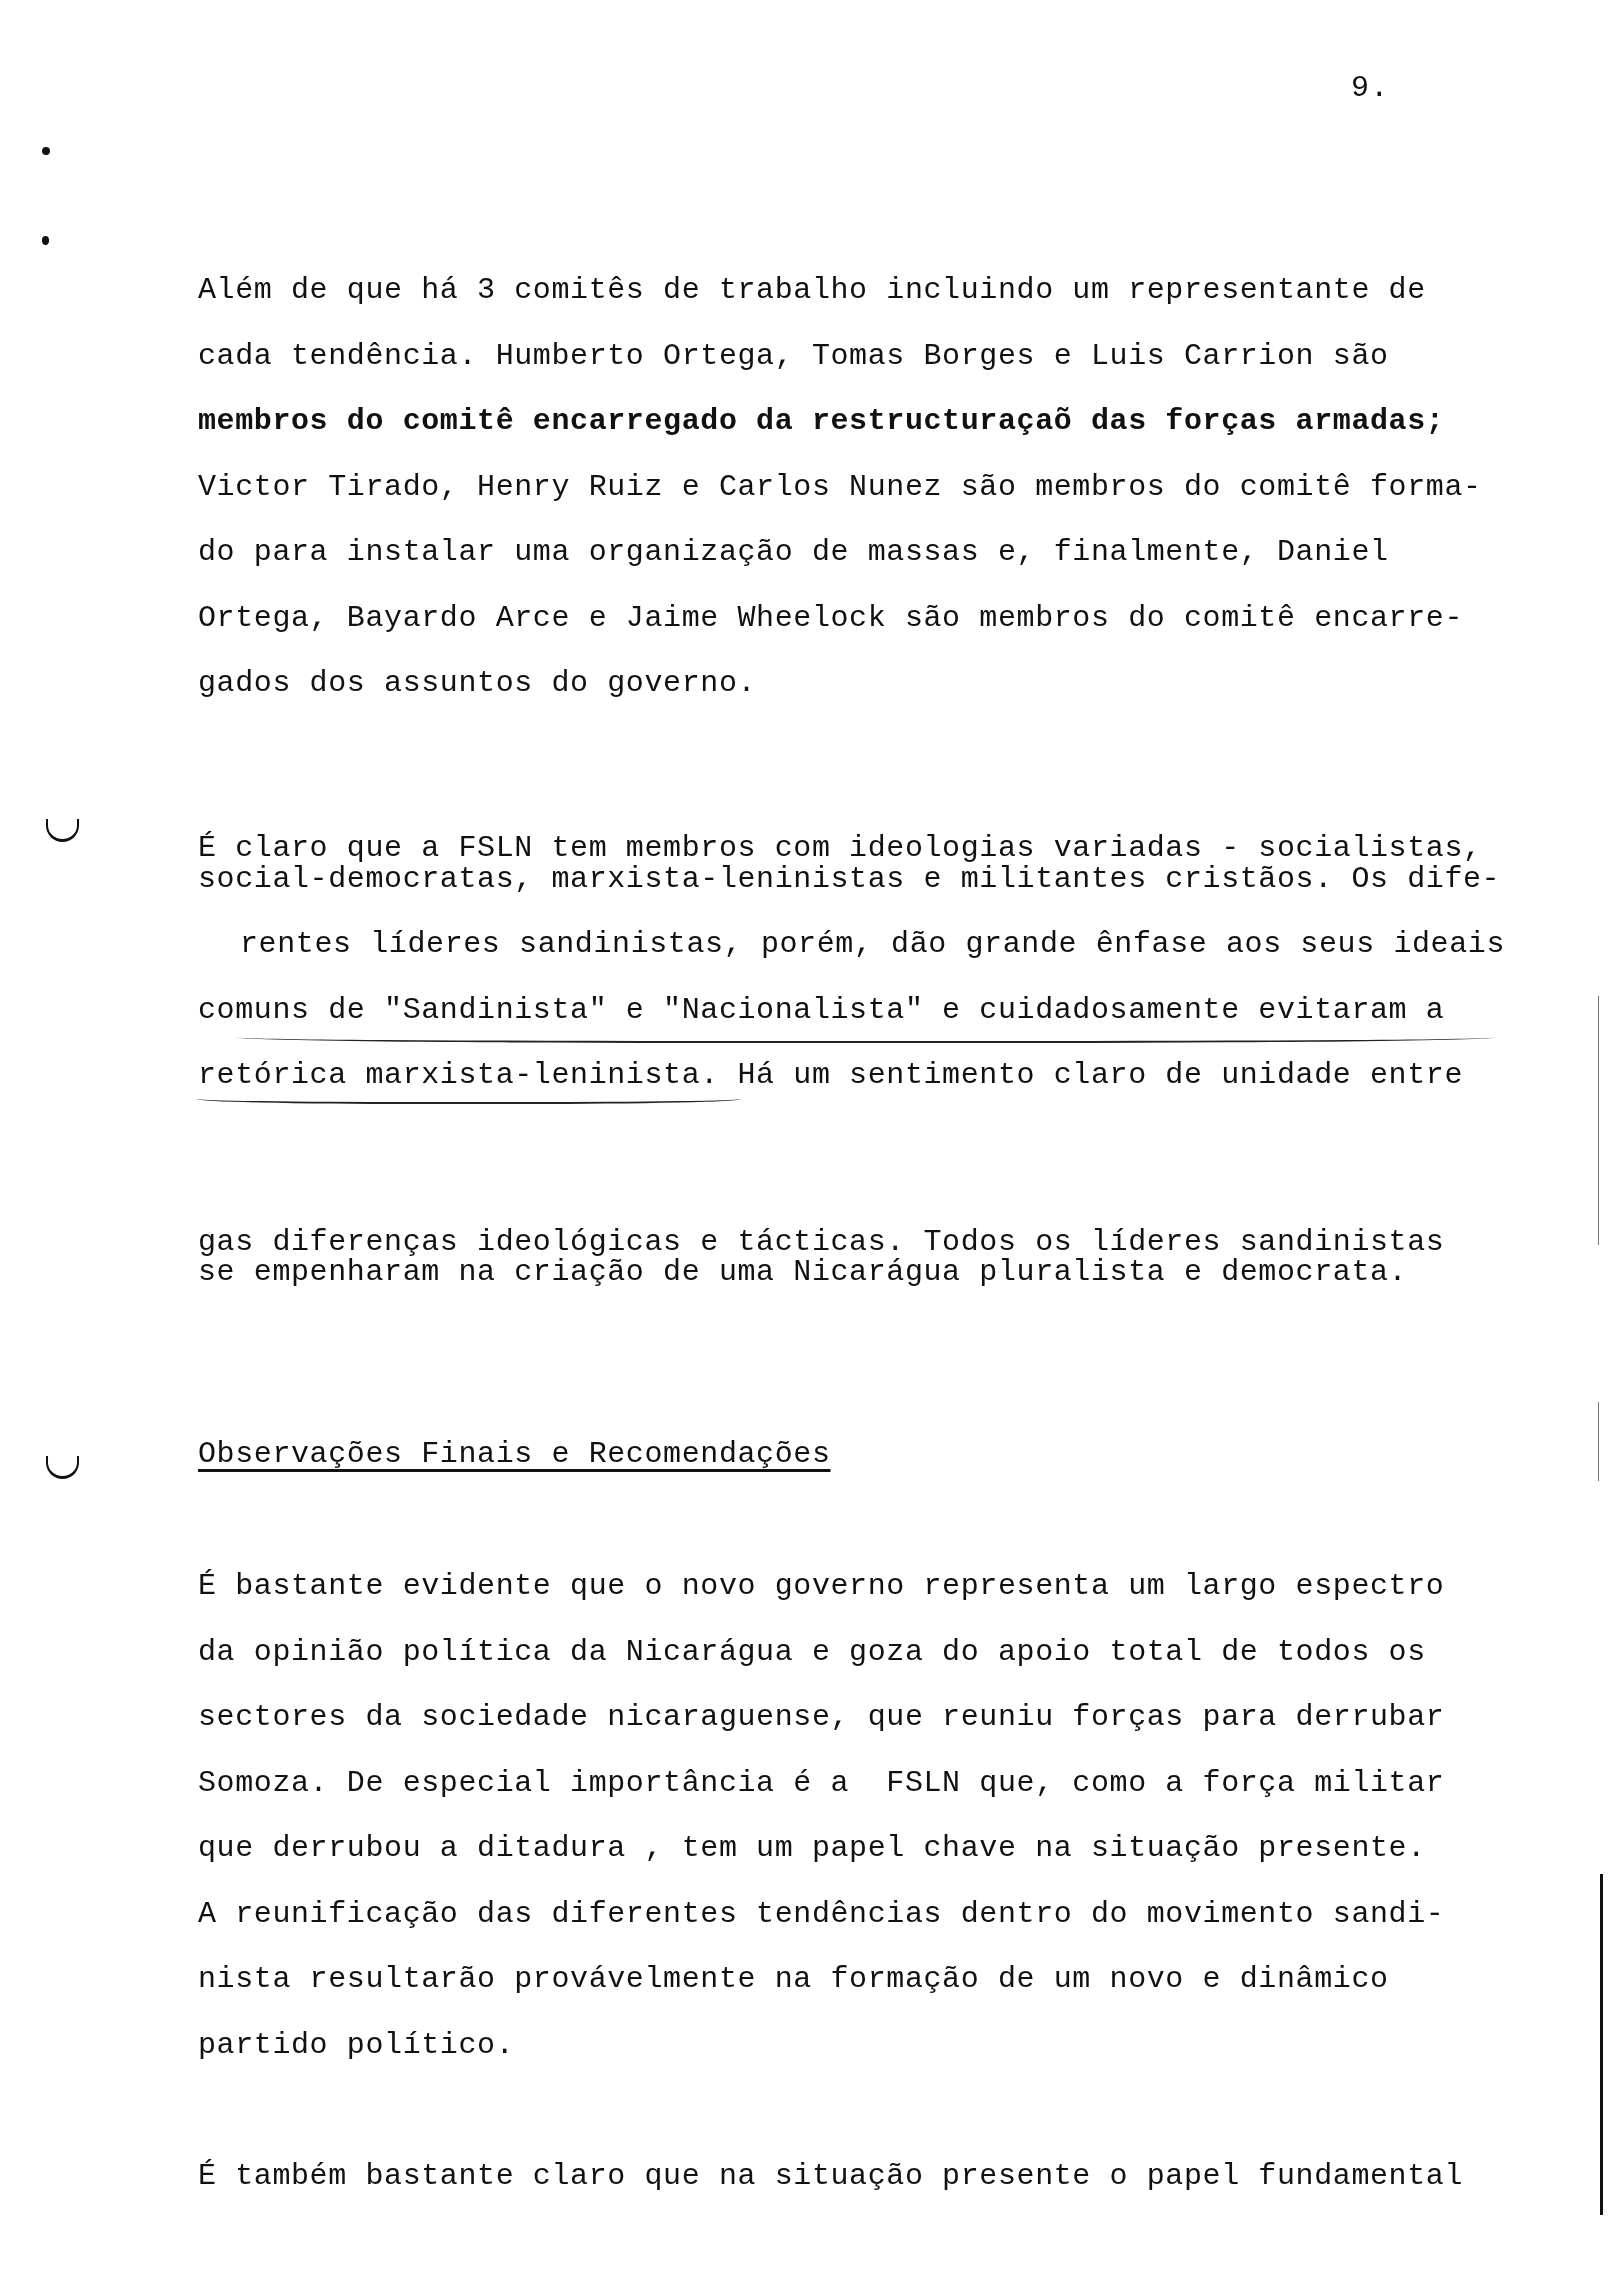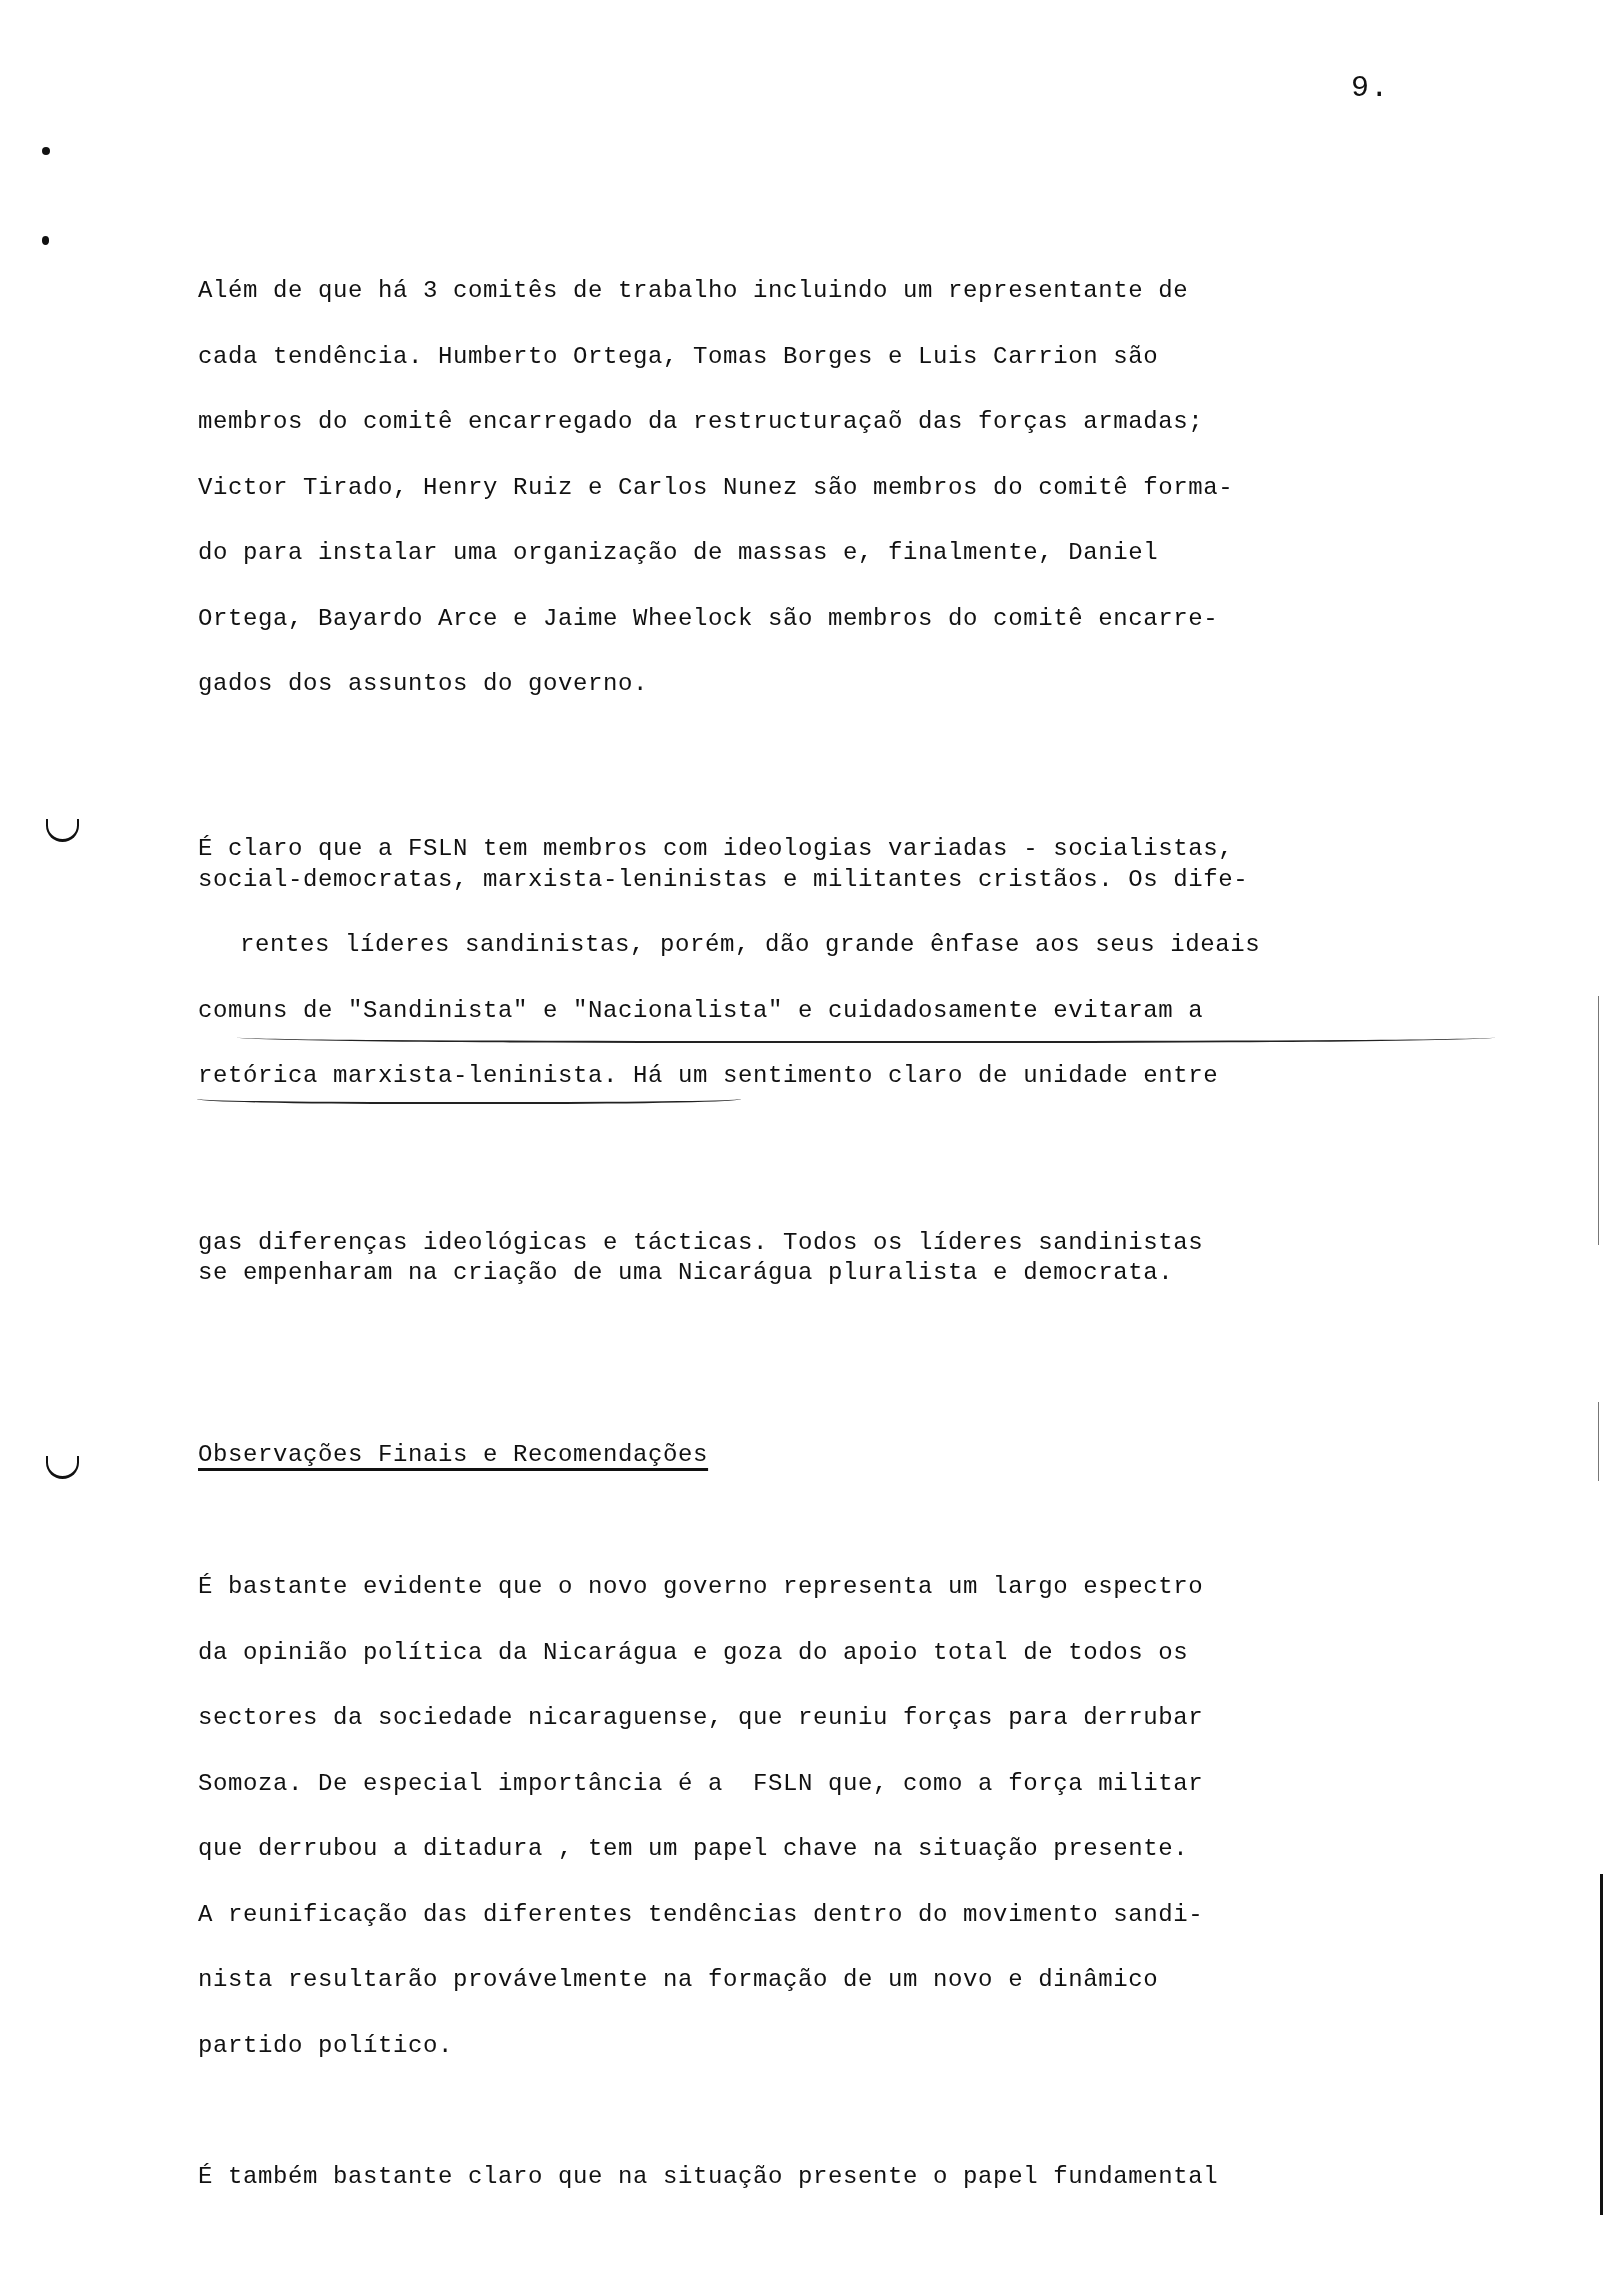--- a/index.html
+++ b/index.html
@@ -1,20 +1,20 @@
 <!DOCTYPE html>
 <html style="font-size:10.5px"><head>
 <meta charset="utf-8">
 <style>
   html, body { margin: 0; padding: 0; background: #ffffff; }
   body { width: 1614px; height: 2295px; position: relative; overflow: hidden; }
   .page { position: absolute; left: 0; top: 0; width: 1614px; height: 2295px; background: #ffffff; color: #111111; }
   .mono { font-family: "Liberation Mono", "DejaVu Sans Mono", monospace; }
   .page-number { position: absolute; left: 1351px; top: 71px; font-size: 30px; letter-spacing: 1.3px; }
-  .line { position: absolute; left: 198px; font-size: 24px; white-space: pre; letter-spacing: 0.6px; line-height: 39px; }
+  .line { position: absolute; left: 198px; font-size: 30px; white-space: pre; letter-spacing: 0.6px; line-height: 39px; }
   .heading { text-decoration: underline; text-decoration-thickness: 2.6px; text-underline-offset: 6.6px; }
   .hand-underline { position: absolute; border-bottom: 2px solid #222; border-radius: 0 0 40% 40%; }
   .punch { position: absolute; width: 29px; height: 19.7px; border-bottom: 3.9px solid #111; border-left: 2.6px solid #111; border-right: 2px solid #111; border-radius: 0 0 19.7px 19.7px; border-top: none; }
   .dot { position: absolute; background: #111; border-radius: 50%; }
   .edge-mark { position: absolute; left: 1598px; width: 2.6px; background: #111; }
   .edge-mark.faint { width: 1.3px; background: #777; }
 </style>
 </head>
 <body>
 
@@ -26,21 +26,21 @@
   <div class="dot" style="left:42px; top:236px; width:7.2px; height:8.5px;"></div>
   <div class="punch" style="left:46px; top:819px;"></div>
   <div class="punch" style="left:46px; top:1456px;"></div>
 
   <div class="edge-mark faint" style="top:996px; height:249px;"></div>
   <div class="edge-mark faint" style="top:1402px; height:79px;"></div>
   <div class="edge-mark" style="left:1600px; top:1874px; height:341px;"></div>
 
   <div class="line mono" style="top:271px;">Além de que há 3 comitês de trabalho incluindo um representante de</div>
   <div class="line mono" style="top:337px;">cada tendência. Humberto Ortega, Tomas Borges e Luis Carrion são</div>
-  <div class="line mono" style="top:402px;">membros do comitê encarregado da restructuraçaõ das forças armadas;</div>
+  <div class="line mono" style="top:402px;font-weight:bold;">membros do comitê encarregado da restructuraçaõ das forças armadas;</div>
   <div class="line mono" style="top:468px;">Victor Tirado, Henry Ruiz e Carlos Nunez são membros do comitê forma-</div>
   <div class="line mono" style="top:533px;">do para instalar uma organização de massas e, finalmente, Daniel</div>
   <div class="line mono" style="top:599px;">Ortega, Bayardo Arce e Jaime Wheelock são membros do comitê encarre-</div>
   <div class="line mono" style="top:664px;">gados dos assuntos do governo.</div>
 
   <div class="line mono" style="top:794px;margin-top:35px;">É claro que a FSLN tem membros com ideologias variadas - socialistas,</div>
   <div class="line mono" style="top:860px;text-align:center;">social-democratas, marxista-leninistas e militantes cristãos. Os dife-</div>
   <div class="line mono" style="top:925px;margin-left:42px;">rentes líderes sandinistas, porém, dão grande ênfase aos seus ideais</div>
   <div class="line mono" style="top:991px;">comuns de "Sandinista" e "Nacionalista" e cuidadosamente evitaram a</div>
   <div class="hand-underline" style="left:237px; top:1029px; width:1258px; height:11.8px;"></div>

